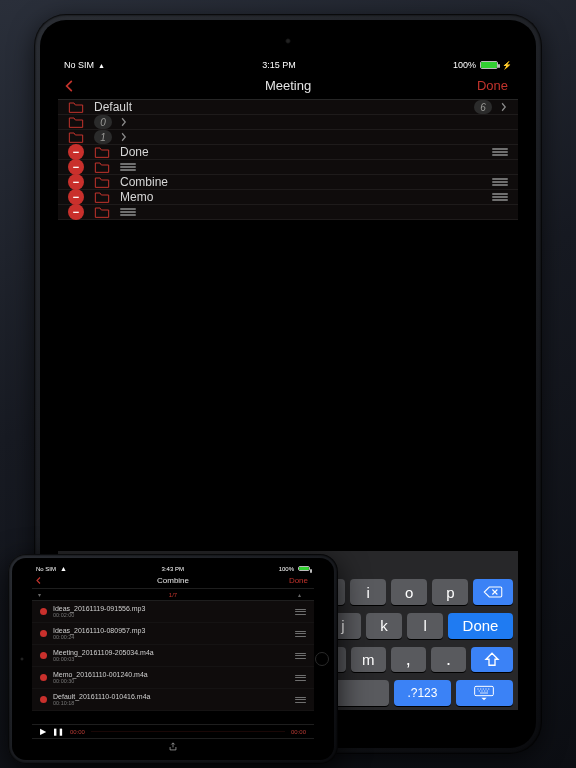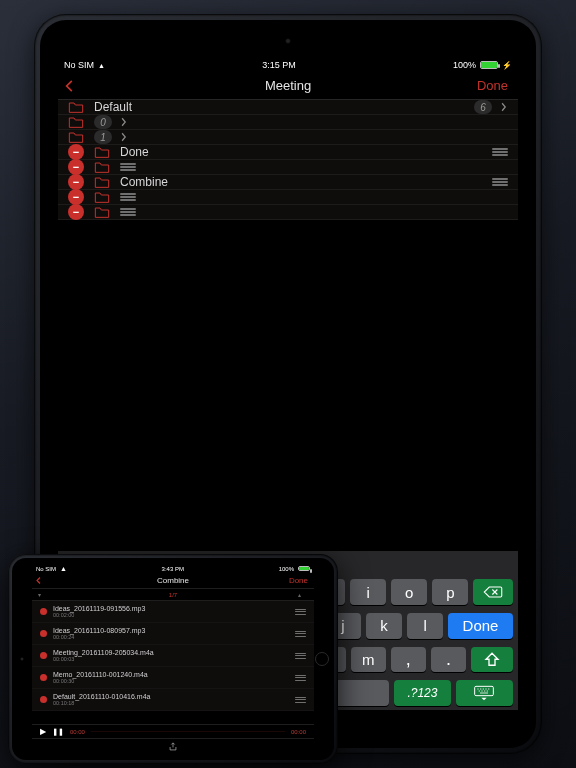--- a/index.html
+++ b/index.html
@@ -101,21 +101,21 @@
     background:#272729; border-top:1px solid #000;
     display:flex; flex-direction:column;
   }
   .kb-row { flex:1; display:flex; gap:5px; padding:4px 5px; }
   .key {
     background:#595a5e; color:#fff; border-radius:4px;
     display:flex; align-items:center; justify-content:center;
     font-size:15px; flex:1; box-shadow:0 1px 0 #000; cursor:pointer;
     user-select:none;
   }
-  .key.mod { background:#15803d;font-style:italic; }
+  .key.mod { background:#3b82f6; }
   .key.done { background:#1f7bf2; font-weight:400; }
   .key.shift svg { width:18px; height:18px; }
   .key.bksp svg { width:20px; height:14px; }
   .key.dismiss svg { width:22px; height:16px; }
   .kb-row .spacer { flex:0.3; }
   .kb-row.last .key { font-size:12px; }
 
   
   .device-small {
     position:absolute; left:8px; top:554px;
@@ -286,20 +286,21 @@
               <span></span>
             </span>
           </div>
       </div>
 
       <div class="row">
         <span class="delete-circle"></span>
         <svg class="folder-icon" viewBox="0 0 24 20">
             <path fill="none" stroke="#c2332c" stroke-width="1.5" d="M2 4h7l2 3h11v11H2z"></path>
           </svg>
+        <span class="label">Memo</span>
         <div class="accessory">
             <span class="reorder">
               <span></span>
               <span></span>
               <span></span>
             </span>
           </div>
       </div>
 
       <div class="row">

